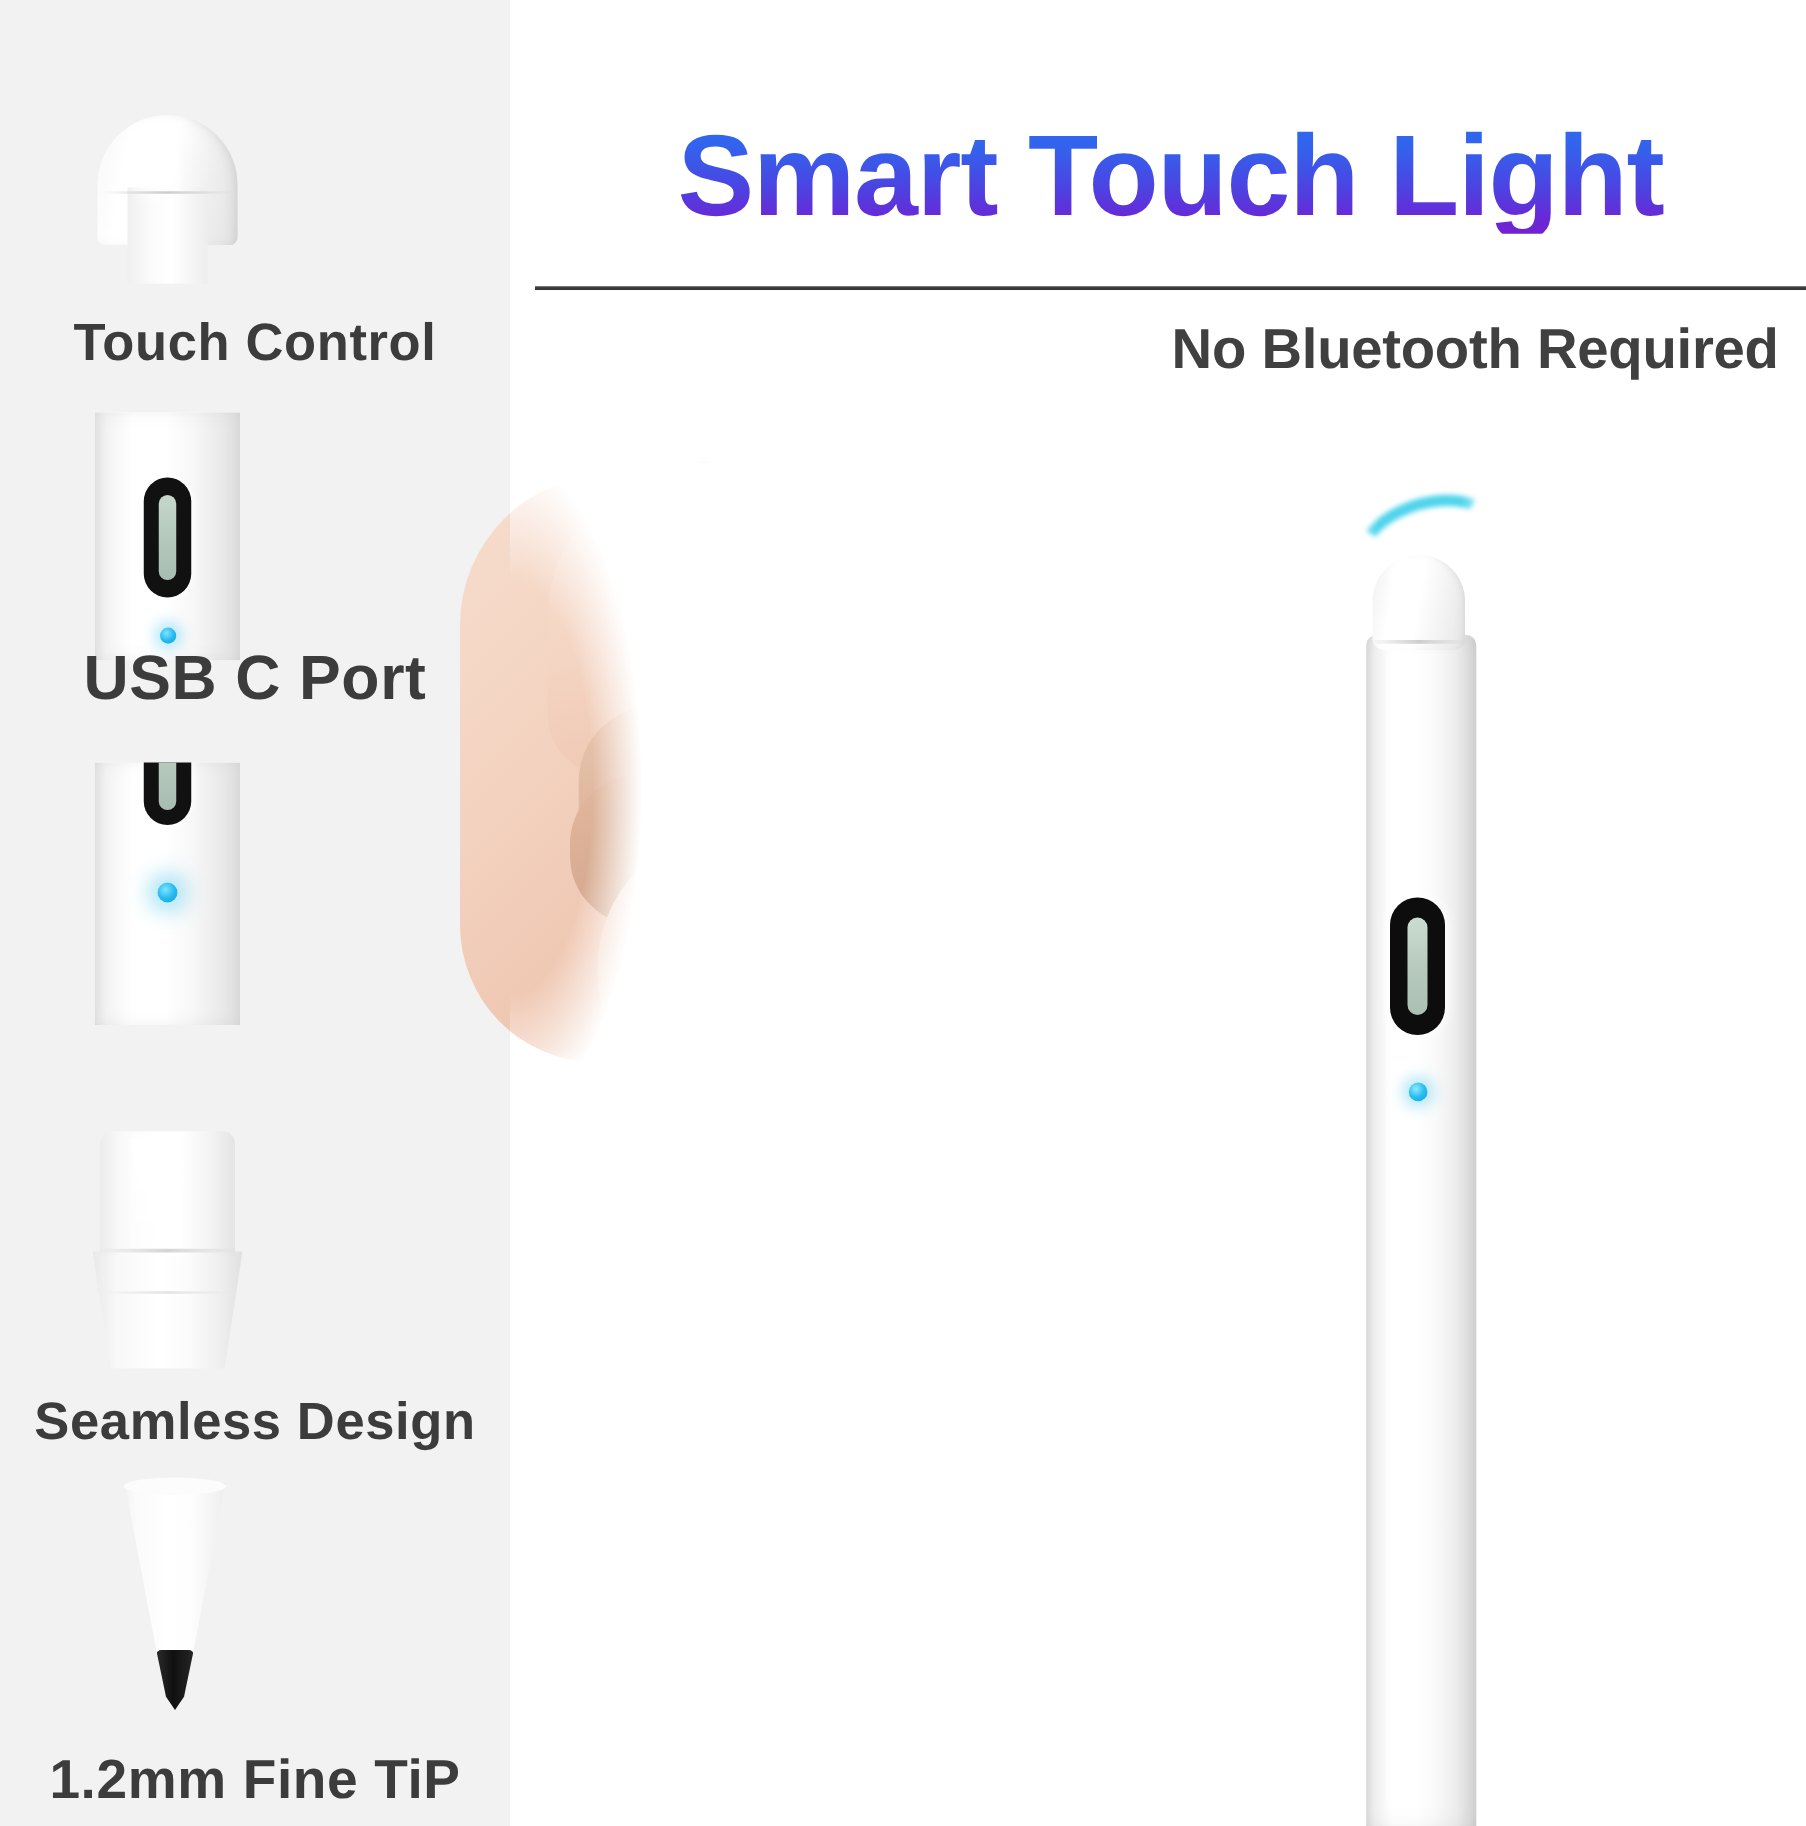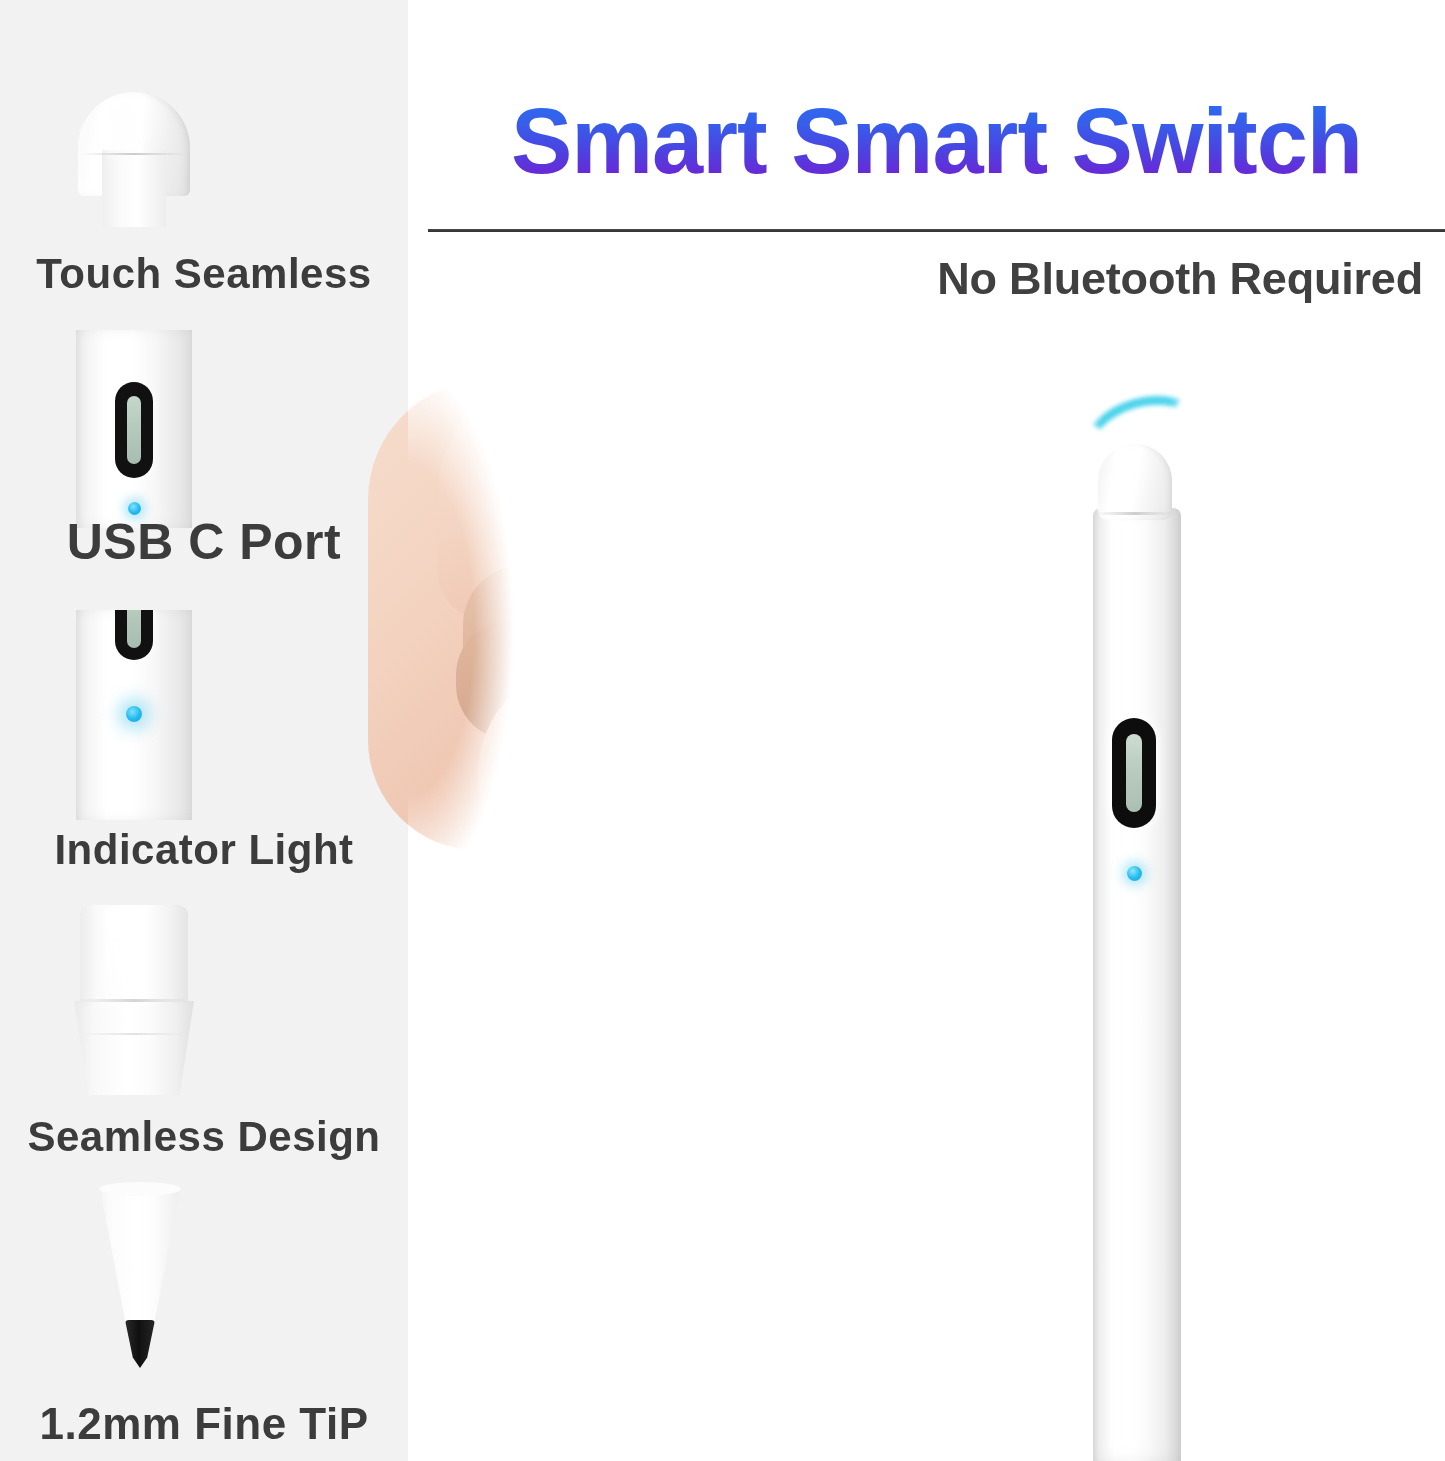--- a/index.html
+++ b/index.html
@@ -428,62 +428,61 @@
 <div id="page">
 
   <div id="sidebar">
 
     <div id="gfx-cap">
       <div class="dome"></div>
       <div class="barrel"></div>
       <div class="dome-gloss"></div>
       <div class="seam"></div>
     </div>
-    <div class="feature-label" id="label-touch-control">Touch Seamless</div>
+    <div class="feature-label" id="label-touch-control">Touch Control</div>
 
     <div id="gfx-usbc">
       <div class="pen-seg"></div>
       <div class="usb-port">
         <div class="usb-port-inner"></div>
       </div>
       <div class="led-dot"></div>
     </div>
     <div class="feature-label" id="label-usb-c-port">USB C Port</div>
 
     <div id="gfx-indicator">
       <div class="seg-clip">
         <div class="pen-seg"></div>
         <div class="usb-port">
           <div class="usb-port-inner"></div>
         </div>
         <div class="led-dot"></div>
       </div>
     </div>
-    <div class="feature-label" id="label-indicator">Indicator Light</div>
 
     <div id="gfx-seamless">
       <div class="lower"></div>
       <div class="upper"></div>
       <div class="upper-gloss"></div>
       <div class="joint"></div>
       <div class="joint2"></div>
     </div>
     <div class="feature-label" id="label-seamless">Seamless Design</div>
 
     <div id="gfx-tip">
       <div class="cone"></div>
       <div class="cone-top"></div>
       <div class="nib"></div>
     </div>
     <div class="feature-label" id="label-fine-tip">1.2mm Fine TiP</div>
   </div>
 
   <div id="main">
 
-    <div id="title">Smart Smart Switch</div>
+    <div id="title">Smart Touch Light</div>
 
     <div id="divider"></div>
 
     <div class="sub-line" id="sub-1">No Bluetooth Required</div>
 
     <div id="hand">
       <div class="skin" id="palm"></div>
       <div class="skin" id="knuckle-top"></div>
       <div class="skin" id="folded-finger"></div>
       <div class="skin" id="folded-finger-2"></div>

